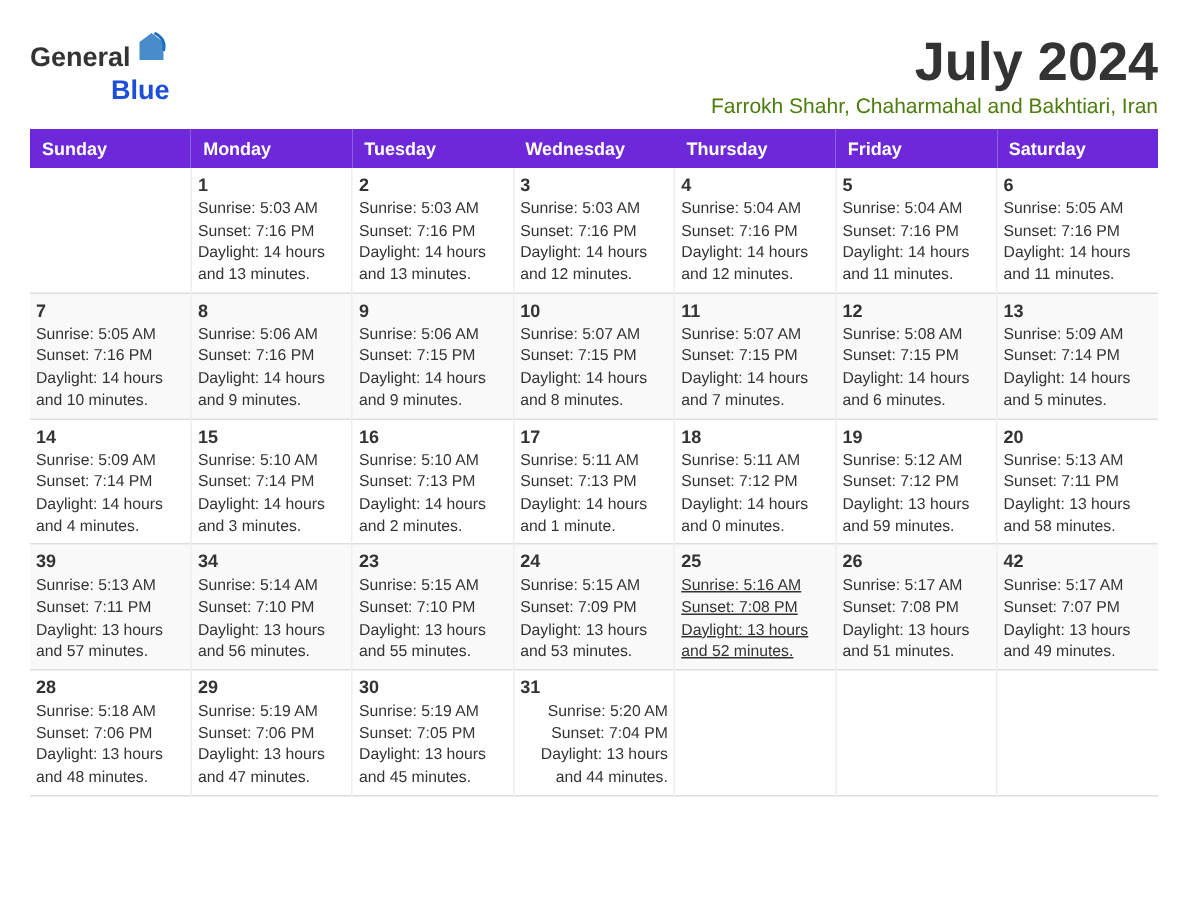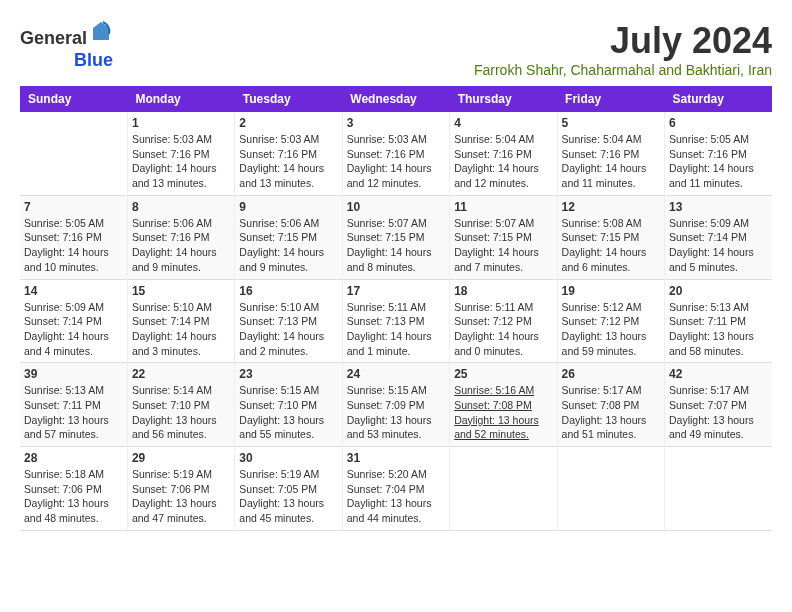--- a/index.html
+++ b/index.html
@@ -277,21 +277,21 @@
       </tr>
       <tr>
         <td>
           <div class="day-num">39</div>
           <div class="day-info" style="white-space: pre-line;">Sunrise: 5:13 AM
 Sunset: 7:11 PM
 Daylight: 13 hours
 and 57 minutes.</div>
         </td>
         <td>
-          <div class="day-num">22</div>
+          <div class="day-num">34</div>
           <div class="day-info" style="white-space: pre-line;">Sunrise: 5:14 AM
 Sunset: 7:10 PM
 Daylight: 13 hours
 and 56 minutes.</div>
         </td>
         <td>
           <div class="day-num">23</div>
           <div class="day-info" style="white-space: pre-line;">Sunrise: 5:15 AM
 Sunset: 7:10 PM
 Daylight: 13 hours
@@ -343,21 +343,21 @@
         </td>
         <td>
           <div class="day-num">30</div>
           <div class="day-info" style="white-space: pre-line;">Sunrise: 5:19 AM
 Sunset: 7:05 PM
 Daylight: 13 hours
 and 45 minutes.</div>
         </td>
         <td>
           <div class="day-num">31</div>
-          <div class="day-info" style="white-space: pre-line;">Sunrise: 5:20 AM
+          <div class="day-info" style="white-space: pre-line; text-align: right;">Sunrise: 5:20 AM
 Sunset: 7:04 PM
 Daylight: 13 hours
 and 44 minutes.</div>
         </td>
         <td class="empty-cell"></td>
         <td class="empty-cell"></td>
         <td class="empty-cell"></td>
       </tr>
     </tbody>
 </table>

